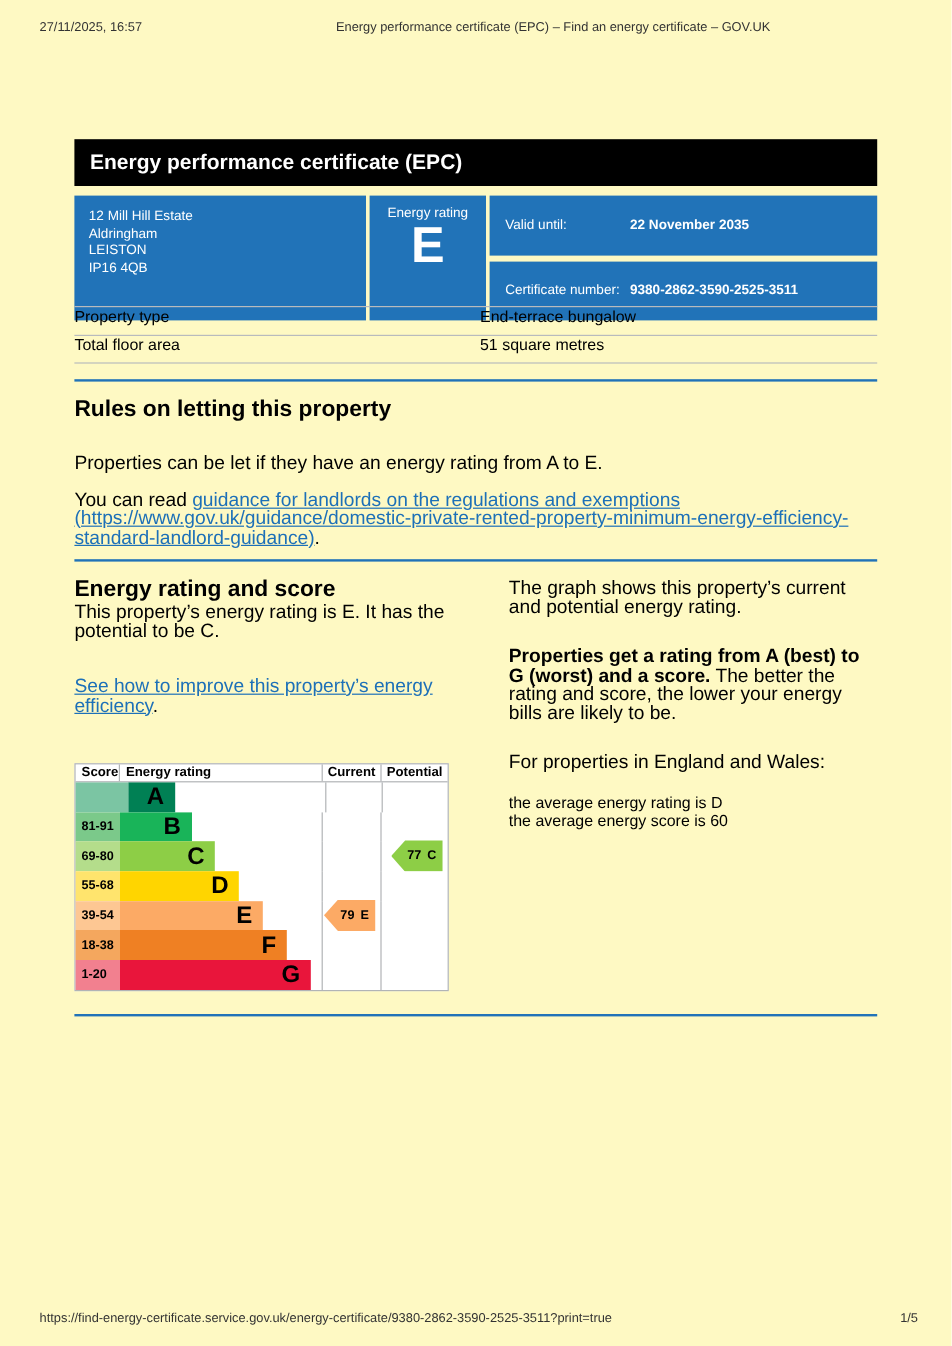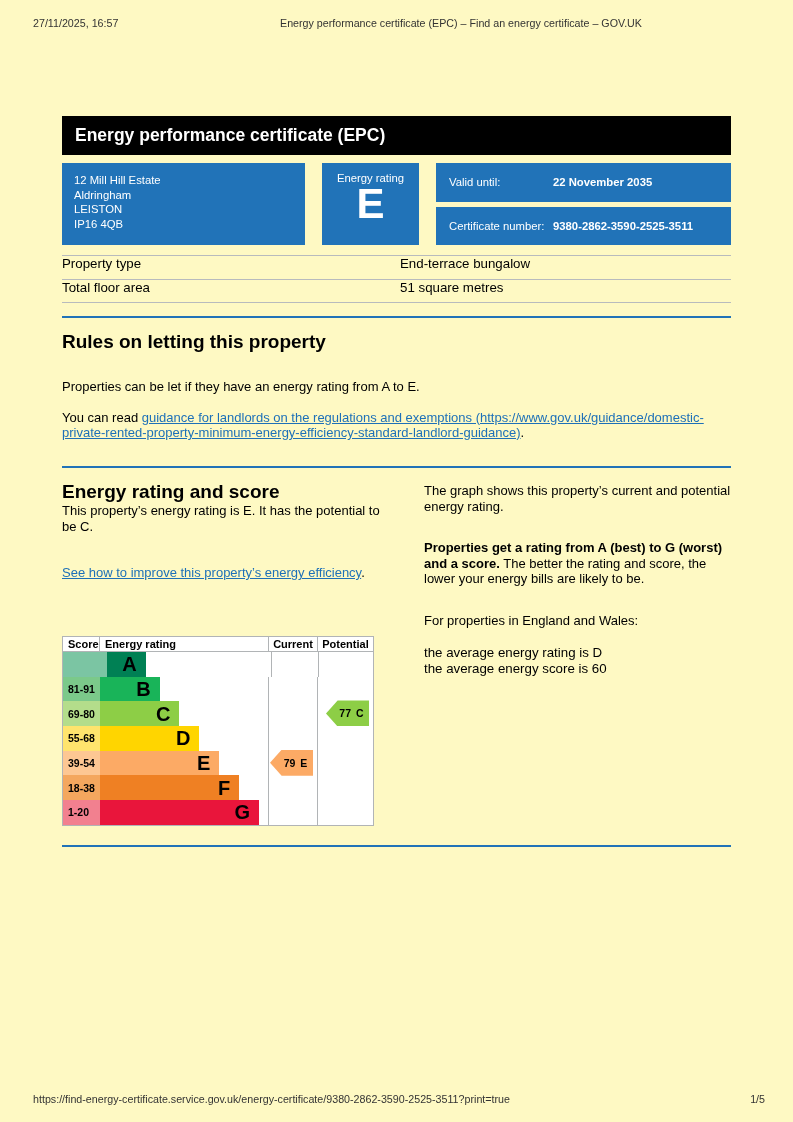--- a/index.html
+++ b/index.html
@@ -17,21 +17,21 @@
   .print-header-date{position:absolute;top:17px;left:33px;font-size:10.7px;color:#333;}
   .print-header-title{position:absolute;top:17px;left:280px;font-size:10.7px;color:#333;}
   .print-footer-url{position:absolute;top:1093px;left:33px;font-size:10.7px;color:#333;}
   .print-footer-page{position:absolute;top:1093px;right:28px;font-size:10.7px;color:#333;}
 
   
   .banner{position:absolute;top:116px;left:62px;right:62px;height:39px;background:#000;color:#fff;display:flex;align-items:center;}
   .banner h1{margin:0 0 0 13px;font-size:17.5px;font-weight:bold;}
 
   
-  .summary{position:absolute;top:163px;left:62px;right:62px;height:82px;display:flex;gap:17px;justify-content:space-between;}
+  .summary{position:absolute;top:163px;left:62px;right:62px;height:104px;display:flex;gap:3px;justify-content:space-between;}
   .address-box{width:243px;background:var(--blue);color:#fff;padding:10px 12px;font-size:11.3px;line-height:1.3;}
   .rating-box{width:97px;background:var(--blue);color:#fff;text-align:center;padding-top:9px;}
   .rating-box .rating-label{font-size:11.3px;}
   .rating-box .rating-letter{font-size:42px;font-weight:bold;line-height:0.95;}
   .meta-col{flex:1;display:flex;flex-direction:column;gap:5px;}
   .meta-box{flex:1;background:var(--blue);color:#fff;display:flex;align-items:center;font-size:11.3px;}
   .meta-label{width:117px;padding-left:13px;flex:none;}
   .meta-value{font-weight:bold;}
 
   
@@ -39,21 +39,21 @@
   .prop-row{display:flex;align-items:flex-start;height:24px;border-top:1px solid var(--border-gray);}
   .prop-row:last-child{border-bottom:1px solid var(--border-gray);}
   .prop-label{width:338px;}
 
   .blue-rule{position:absolute;left:62px;right:62px;height:2px;background:var(--blue);}
   .rule-1{top:316px;}
   .rule-2{top:466px;}
   .rule-3{top:845px;}
 
   h2{font-size:19px;font-weight:bold;margin:0;}
-  p{font-size:13px;line-height:15.5px;margin:0;}
+  p{font-size:16px;line-height:15.5px;margin:0;}
   a{color:var(--link);text-decoration:underline;cursor:pointer;}
 
   .rules-section{position:absolute;top:331px;left:62px;right:62px;}
   .rules-section h2{margin-bottom:26px;}
   .rules-section p{margin-bottom:15px;}
 
   .rating-columns{position:absolute;top:481px;left:62px;right:62px;display:flex;}
   .left-col{width:320px;margin-right:42px;flex:none;}
   .left-col h2{}
   .left-col p{margin-bottom:31px;}

